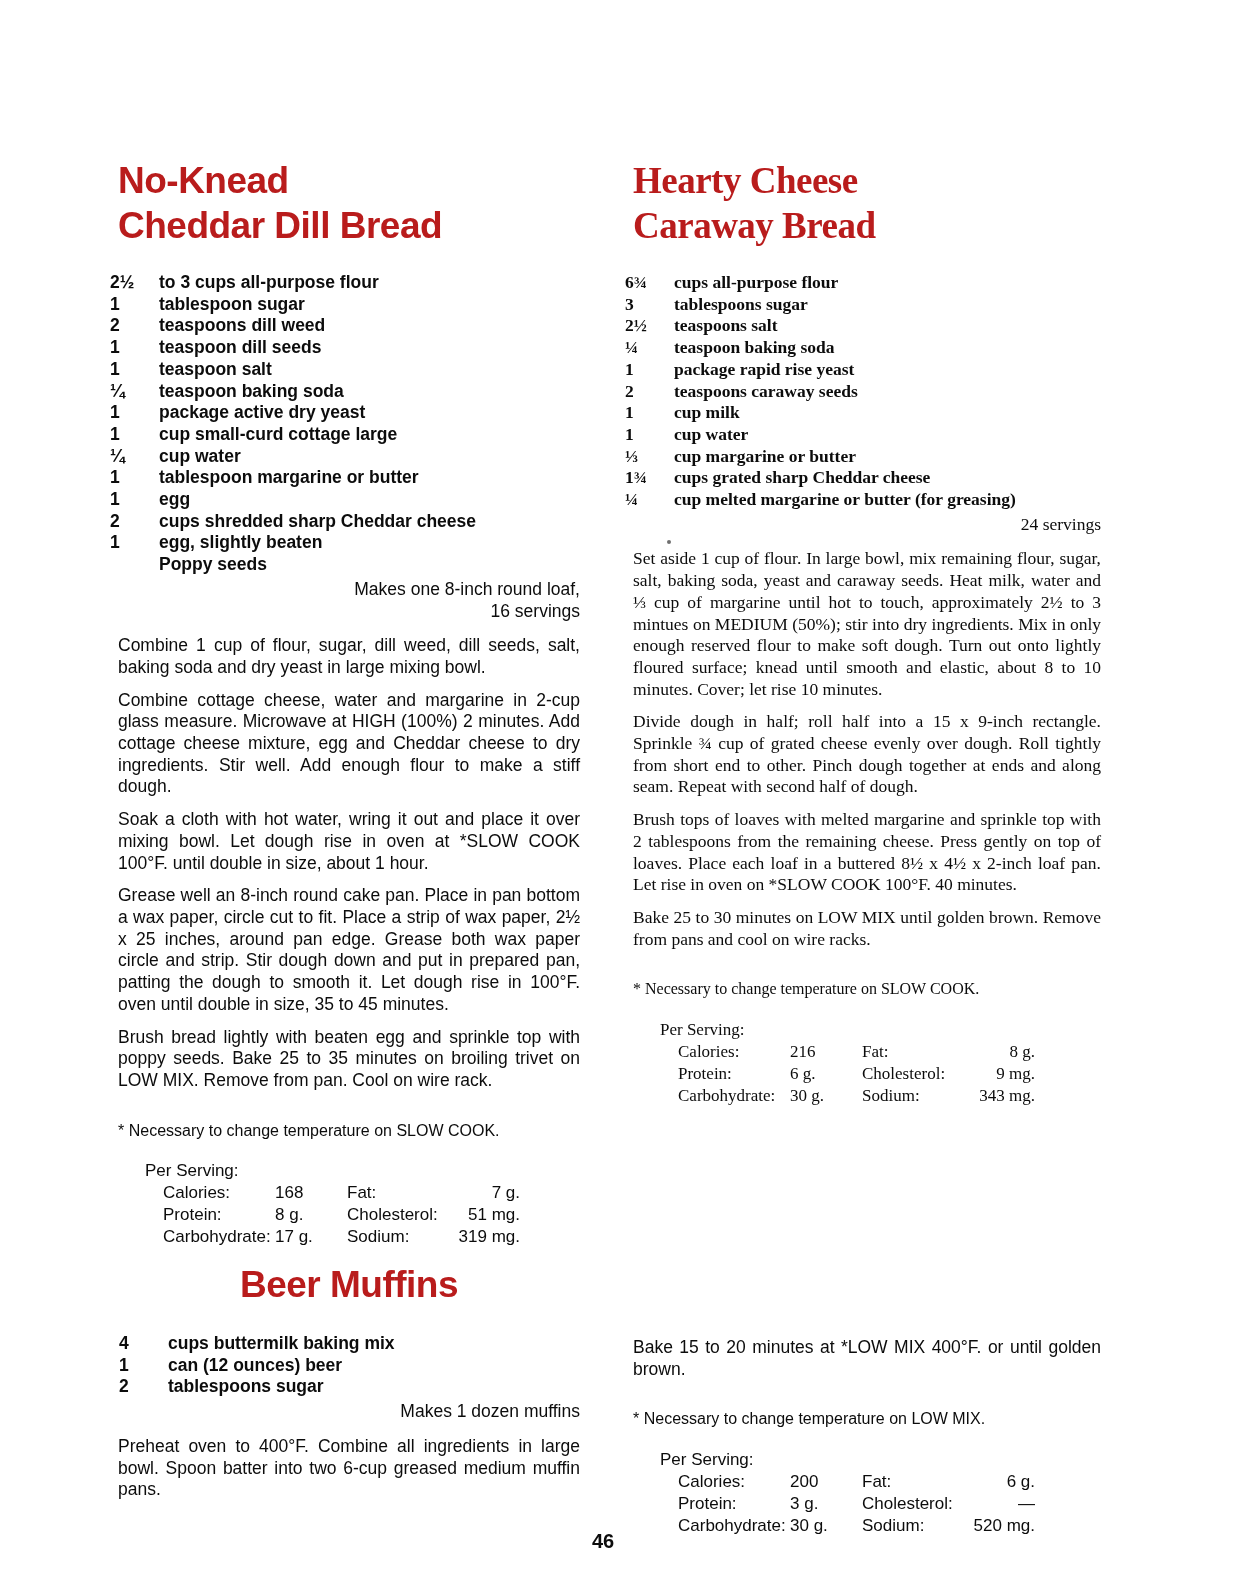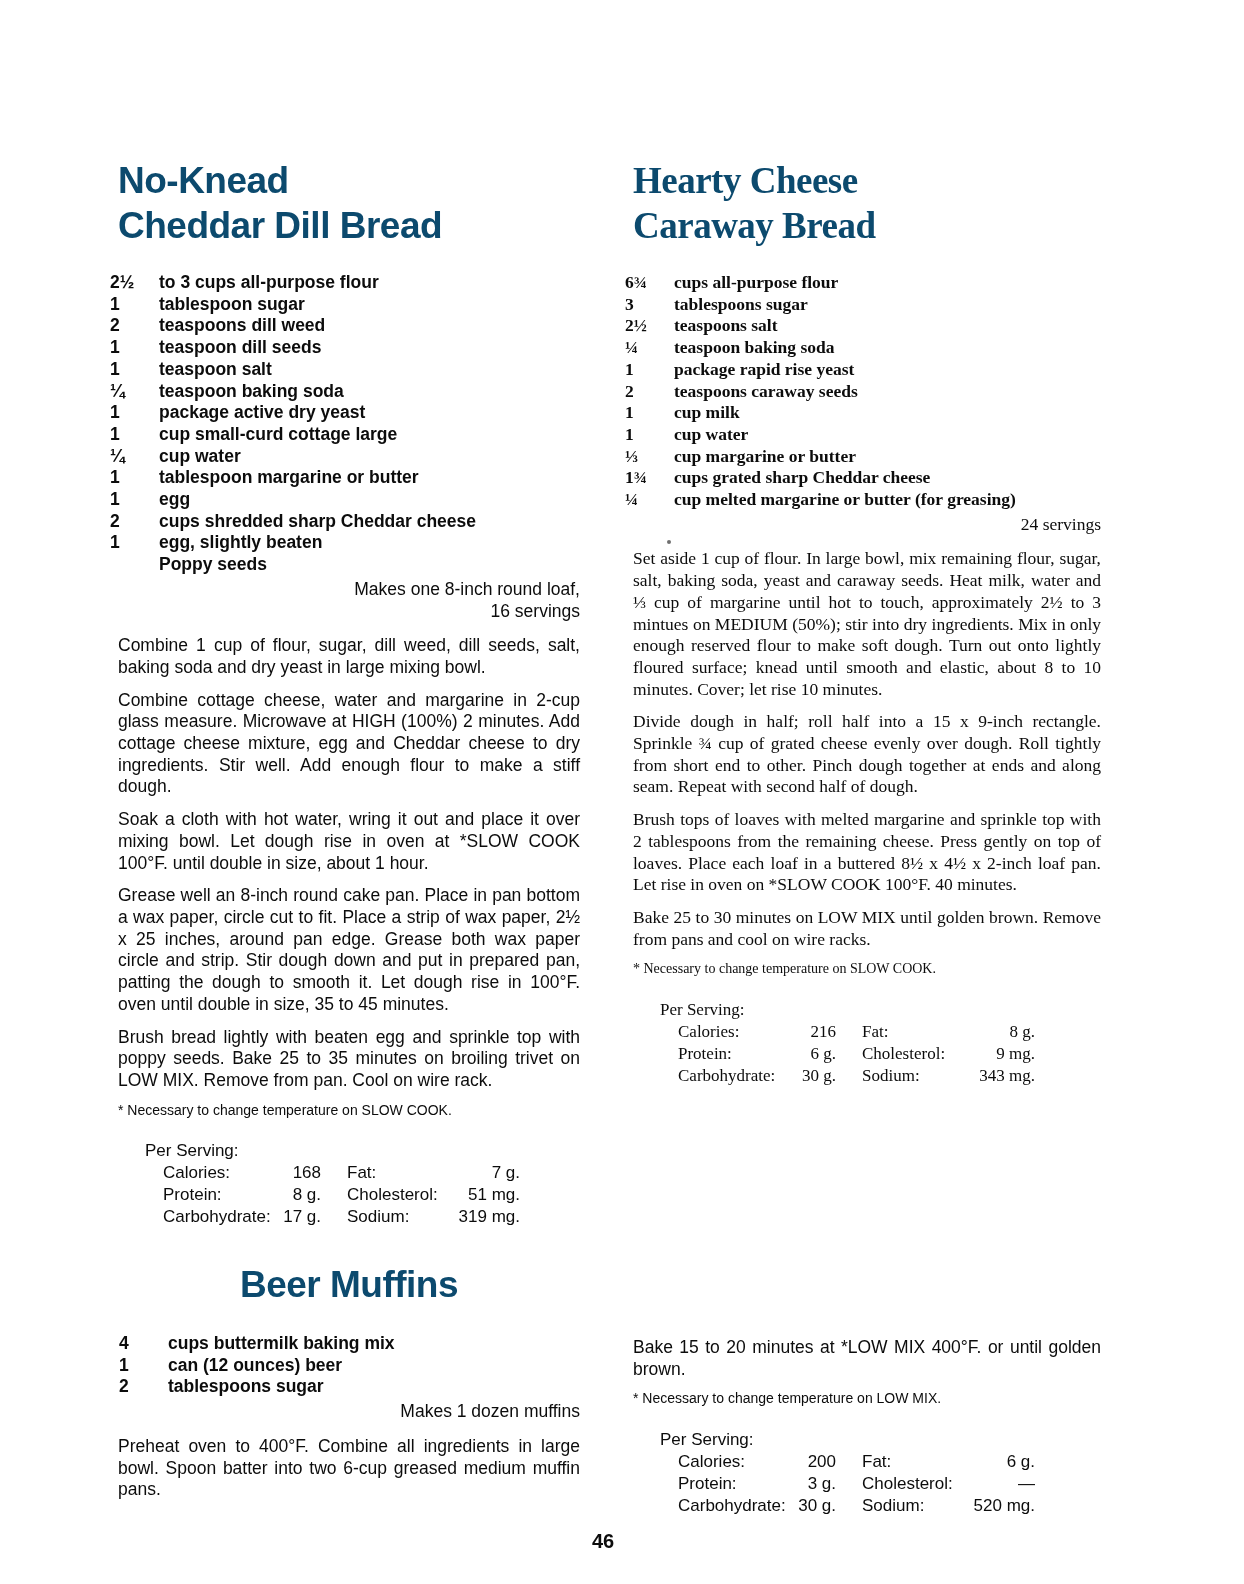--- a/index.html
+++ b/index.html
@@ -12,46 +12,46 @@
     -webkit-font-smoothing: antialiased;
   }
   .page { position: absolute; inset: 0; }
 
   .col { position: absolute; top: 158px; }
   .col-left  { left: 118px; width: 462px; }
   .col-right { left: 633px; width: 468px; font-family: Liberation Serif, serif; }
 
   h1.recipe-title {
     font-size: 37px; line-height: 45px; font-weight: 700;
-    margin: 0 0 24px 0; letter-spacing: -0.5px; color: #0c4a6e;
+    margin: 0 0 24px 0; letter-spacing: -0.5px; color: #b91c1c;
   }
 
   .ingredients { margin: 0; }
   .ing-row {
     display: flex; font-weight: 700;
     font-size: 17.5px; line-height: 21.7px;
   }
   .ing-qty  { flex: 0 0 33px; text-align: left; margin-left: -8px; }
   .ing-text { margin-left: 16px; text-align: right; }
 
   .yield { text-align: right; font-size: 17.5px; line-height: 21.7px; margin-top: 3px; }
 
   .para {
     font-size: 17.5px; line-height: 21.7px;
     text-align: justify; margin: 11px 0 0 0;
   }
   .para.first { margin-top: 13px; }
 
-  .footnote { font-size: 14px; line-height: 21.7px; margin-top: 8px; }
+  .footnote { font-size: 16px; line-height: 21.7px; margin-top: 28px; }
 
   .nutrition { margin-top: 19px; font-size: 17px; line-height: 22px; padding-left: 27px; }
   .nut-rows { padding-left: 18px; }
   .nut-row { display: flex; }
   .nut-l1 { width: 112px; }
-  .nut-v1 { width: 46px; text-align: right; white-space: nowrap; }
+  .nut-v1 { width: 46px; white-space: nowrap; }
   .nut-l2 { width: 95px; margin-left: 26px; }
   .nut-v2 { width: 78px; text-align: right; white-space: nowrap; }
 
   .bm-left  { position: absolute; left: 118px; top: 1262px; width: 462px; }
   .bm-right { position: absolute; left: 633px; top: 1337px; width: 468px; }
   .bm-left h1.recipe-title { margin-bottom: 26px; text-align: center; }
   .bm-left .ingredients { padding-left: 9px; }
 
   .page-number {
     position: absolute; left: 592px; top: 1530px;

